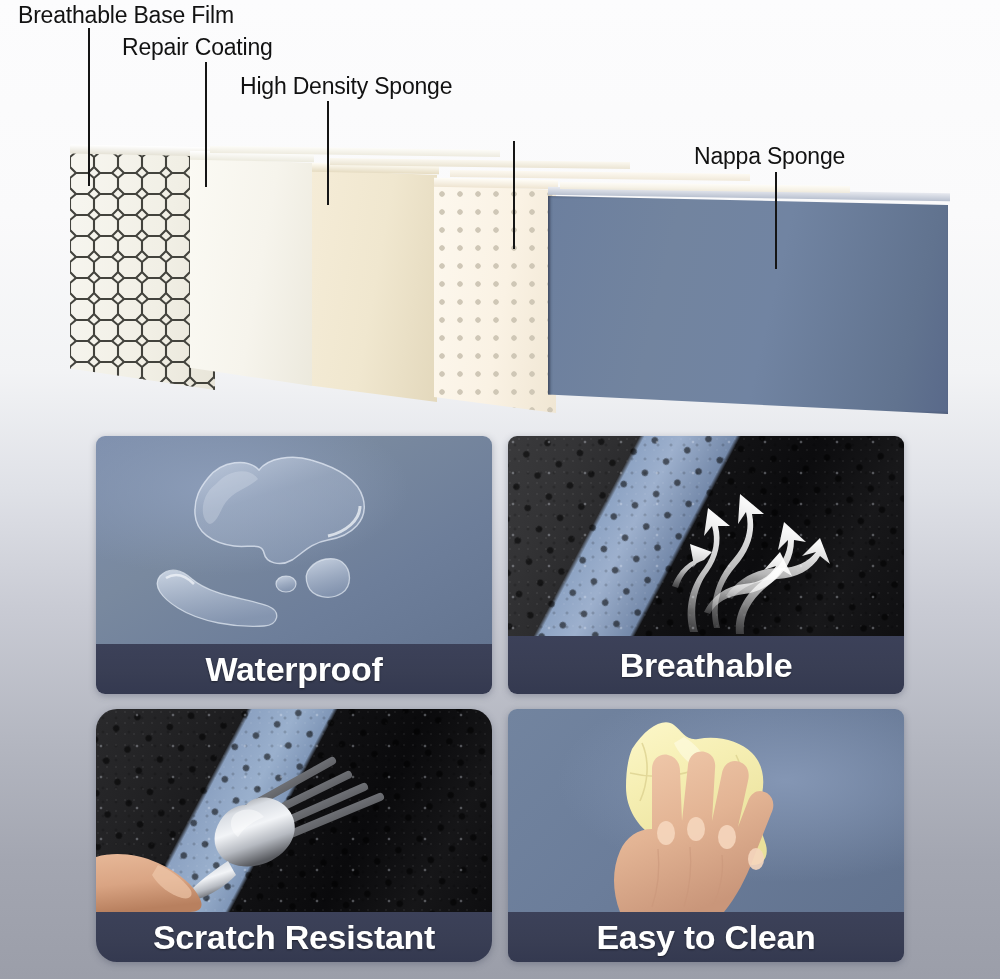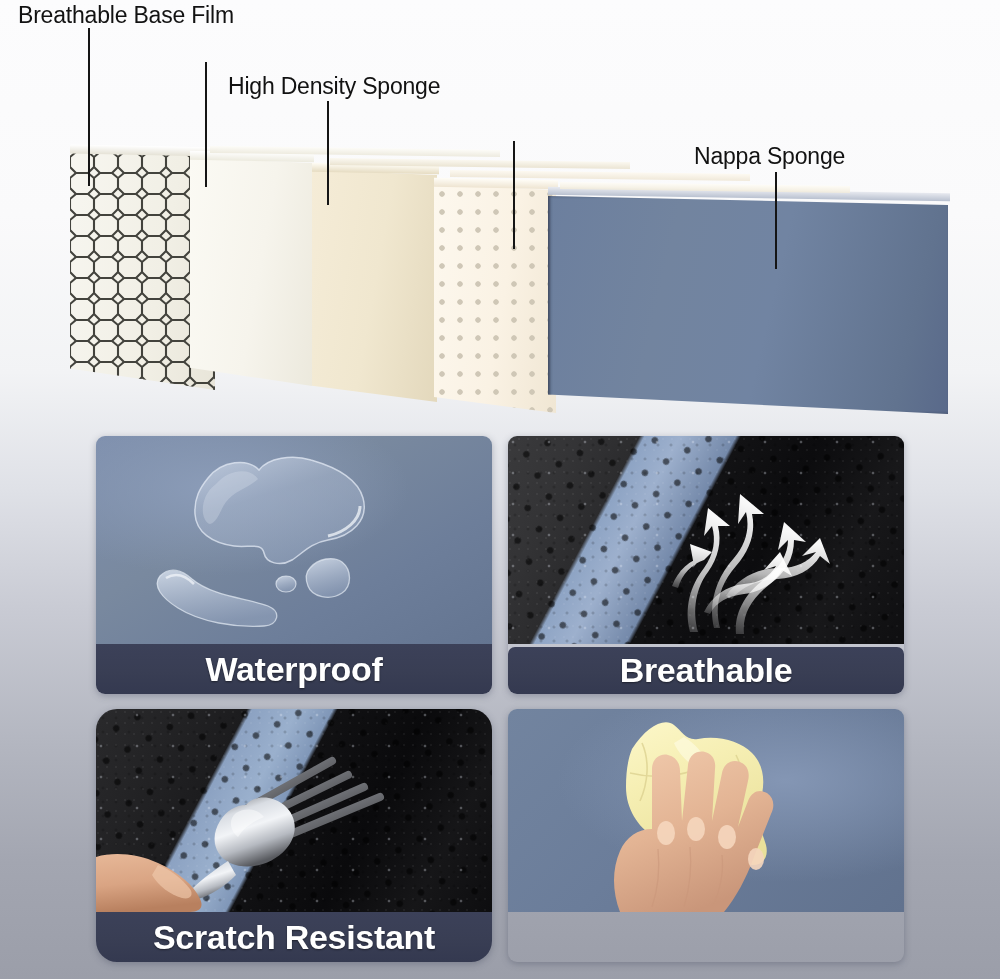--- a/index.html
+++ b/index.html
@@ -178,21 +178,22 @@
   <div style="position:absolute;left:560px;top:184px;width:290px;height:7px;
               background:linear-gradient(180deg,#fefcf6,#f1ebdb);transform:skewY(0.8deg);opacity:0.9;"></div>
 
   <div class="leader" style="left:88px; top:28px; height:158px;"></div>
   <div class="leader" style="left:205px; top:62px; height:125px;"></div>
   <div class="leader" style="left:327px; top:101px; height:104px;"></div>
   <div class="leader" style="left:513px; top:141px; height:108px;"></div>
   <div class="leader" style="left:775px; top:172px; height:97px;"></div>
 
   <div class="lbl" style="left:18px; top:2px;">Breathable Base Film</div>
-  <div class="lbl" style="left:228px; top:73px;text-align:right;">High Density Sponge</div>
+  <div class="lbl" style="left:122px; top:34px;">Repair Coating</div>
+  <div class="lbl" style="left:240px; top:73px;text-align:right;">High Density Sponge</div>
   <div class="lbl" style="left:694px; top:143px;">Nappa Sponge</div>
 </div>
 
 <div id="cards">
 
   <div class="card" style="left:96px; top:436px; width:396px; height:258px;">
     <div class="photo" style="height:208px;">
       <div class="surf-blue"></div>
       <svg width="396" height="208" viewBox="0 0 396 208" style="position:absolute;left:0;top:0;">
         <defs>
@@ -260,21 +261,21 @@
                    L256 134 L272 116 L284 140 L274 134 C266 148 252 156 236 158
                    C220 160 208 166 202 178 Z"></path>
           <path d="M218 160 C230 142 250 132 272 132 C288 132 300 126 308 116
                    L294 120 L312 102 L322 128 L312 120 C304 134 288 142 270 143
                    C250 144 234 150 224 163 Z"></path>
           <path d="M164 150 C170 134 182 124 196 120 L186 130 L182 108 L204 116
                    L196 124 C184 128 174 138 170 152 Z"></path>
         </g>
       </svg>
     </div>
-    <div class="bar" style="height:47px;border-radius:7px;">
+    <div class="bar" style="height:58px;">
       <span>Breathable</span>
     </div>
   </div>
 
   <div class="card" style="left:96px; top:709px; width:396px; height:253px;border-radius:21px;">
     <div class="photo" style="height:203px; overflow:hidden;">
       <div class="leather" style="background:linear-gradient(118deg,
              #2a2a2c 0%, #232325 16%, #1c1c1e 30%,
              #8ca2c2 31%, #9ab0cd 40%, #8097b8 47%,
              #111113 48%, #0a0a0c 66%, #161618 84%, #0d0d0f 100%);"></div>
@@ -373,14 +374,17 @@
           <ellipse cx="219" cy="128" rx="9" ry="12"></ellipse>
           <ellipse cx="248" cy="150" rx="8" ry="11"></ellipse>
         </g>
         <g stroke="#c9967a" stroke-width="1.4" fill="none" opacity="0.55">
           <path d="M150 140 C152 160 150 180 144 198"></path>
           <path d="M182 138 C184 158 182 178 176 198"></path>
           <path d="M214 146 C216 164 212 182 204 199"></path>
         </g>
       </svg>
     </div>
+    <div class="bar" style="height:50px;">
+      <span>Easy to Clean</span>
+    </div>
   </div>
 </div>
 
 </body></html>

